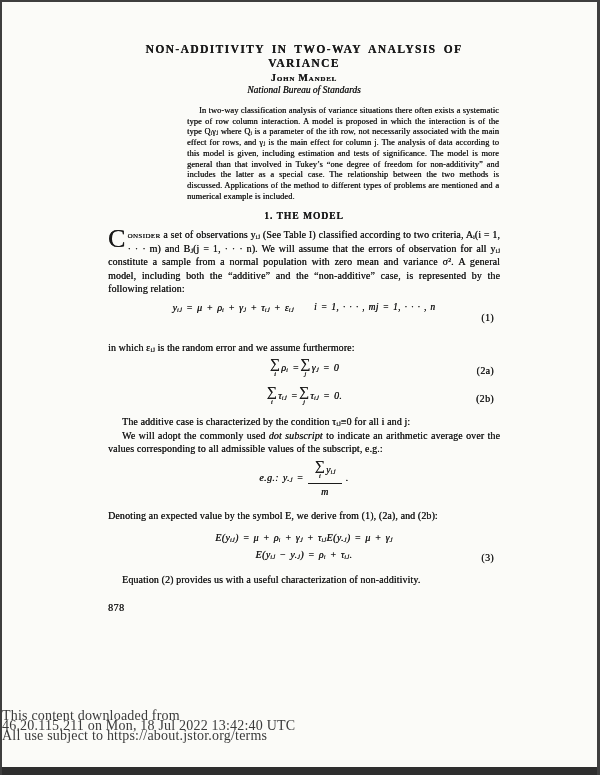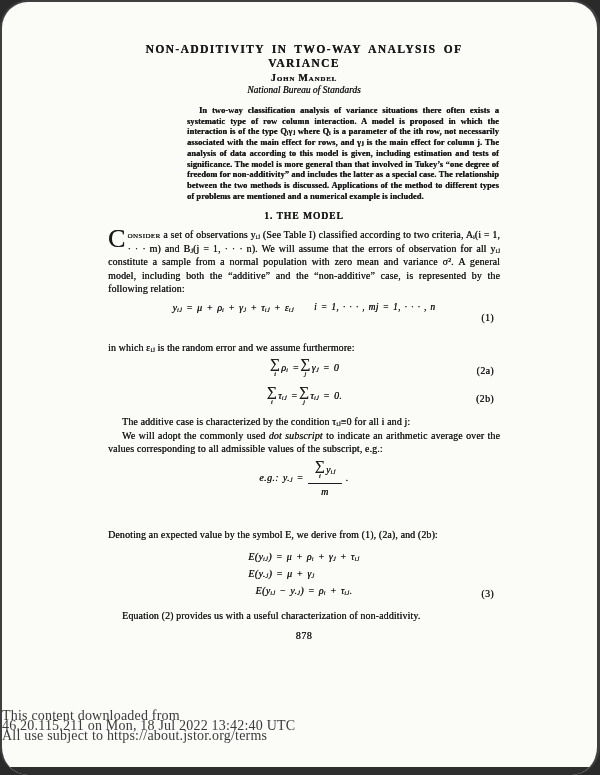--- a/index.html
+++ b/index.html
@@ -11,21 +11,20 @@
   .page {
     position: relative;
     width: 600px; height: 775px;
     box-sizing: border-box;
     background: #fbfbf8;
     border-left: 2px solid #3f3f3f;
     border-top: 2px solid #3f3f3f;
     border-right: 3px solid #3f3f3f;
     overflow: hidden;
     color: #1b1b1b;
-    border-radius: 28px;
   }
   .bottom-bar {
     position: absolute; left: 0; right: 0; bottom: 0;
     height: 8px; background: #2e2e2e;
   }
   .content {
     position: absolute; top: 40px; left: 106px; width: 392px;
     text-shadow: 0.2px 0 0 currentColor;
   }
   .title {
@@ -39,21 +38,21 @@
     font-variant: small-caps; letter-spacing: 0.8px;
     font-size: 10px; line-height: 12px; font-weight: 600;
   }
   .affiliation {
     text-align: center; font-style: italic;
     font-size: 9.5px; line-height: 12px;
   }
   .abstract {
     margin-top: 10px; margin-left: 79px; width: 312px;
     font-size: 8.4px; line-height: 10.7px;
-    text-align: justify; font-weight: 700;
+    text-align: justify; font-weight: 400;
     letter-spacing: 0.1px;
   }
   .abstract .indent { display: inline-block; width: 12px; }
   .section-heading {
     margin-top: 8px; text-align: center;
     font-size: 9.5px; font-weight: 700;
     letter-spacing: 1px; line-height: 12px;
   }
   .body-par {
     font-size: 10px; line-height: 13.5px;
@@ -82,34 +81,34 @@
   .eq1 { margin-top: 4px; min-height: 34px; }
   .eq1 .conds {
     display: inline-flex; flex-direction: row;
     margin-left: 20px; text-align: left;
     font-size: 9.5px; line-height: 15px;
   }
   .eq2 { margin-top: 3px; min-height: 25px; }
   .p2 { margin-top: 7px; }
   .p3 { margin-top: 5px; }
   .eqdot { margin-top: 3px; min-height: 48px; }
-  .p5 { margin-top: 21px; }
+  .p5 { margin-top: 2px; }
   .eqE {
     margin-top: 5px; text-align: center;
   }
   .eqE .stack {
-    display: inline-flex; flex-direction: column;
+    display: inline-flex; flex-direction: row;
     text-align: left; font-size: 10px; font-style: italic;
     line-height: 17px; letter-spacing: 0.35px; word-spacing: 1px;
   }
   .p6 { margin-top: 4px; }
   .eq3 { margin-top: 3px; min-height: 16px; }
   .p7 { margin-top: 8px; }
   .page-number {
-    margin-top: 7px; text-align: center;
+    margin-top: 15px; 
     font-size: 10px; letter-spacing: 0.5px;
   }
   
   .sum {
     display: inline-flex; flex-direction: column;
     align-items: center; vertical-align: middle;
     line-height: 1; margin: 0 1px;
   }
   .sum .sigma { font-style: normal; font-size: 14px; line-height: 13px; }
   .sum .lim { font-style: italic; font-size: 7px; line-height: 7px; margin-top: 1px; }

